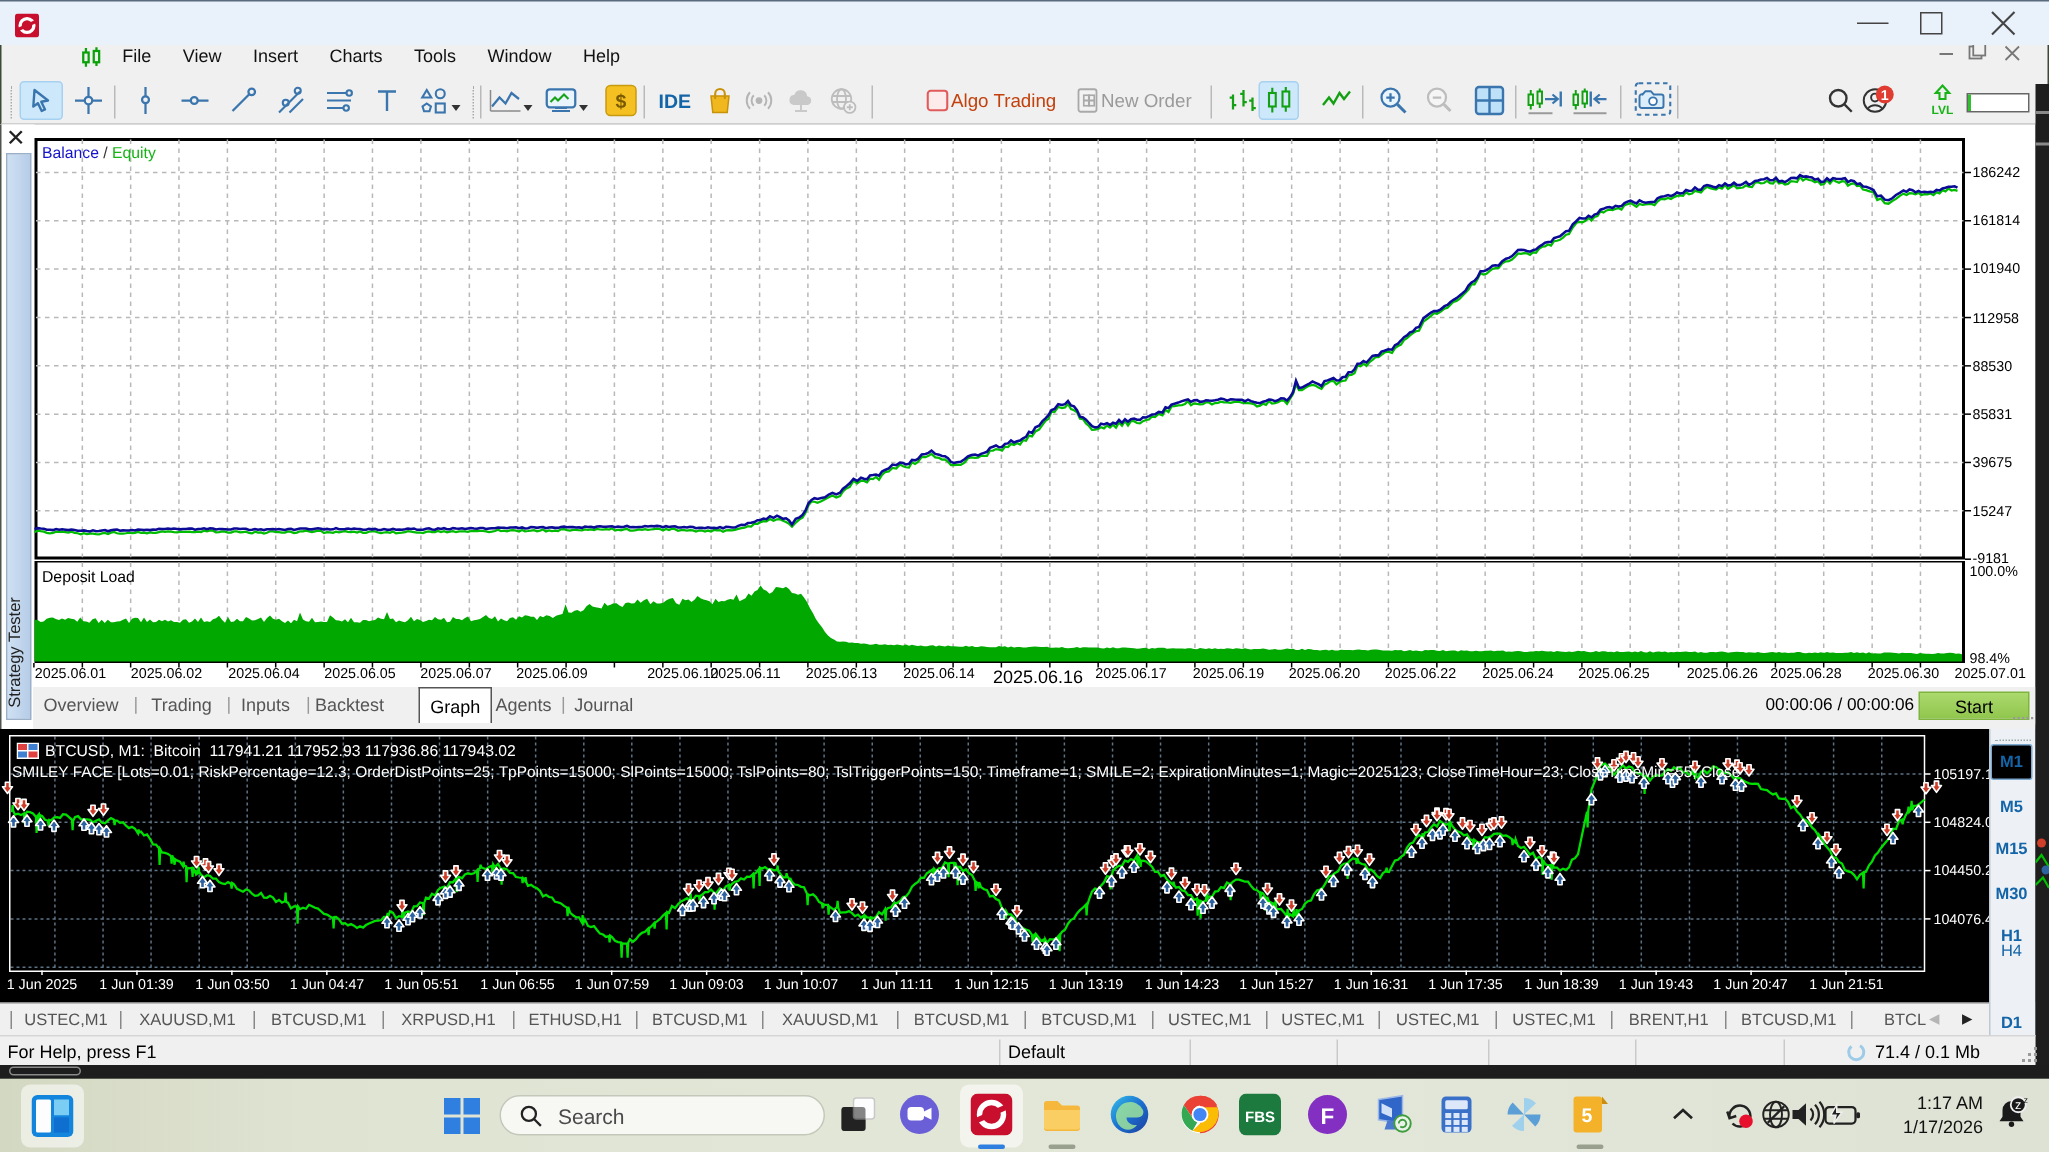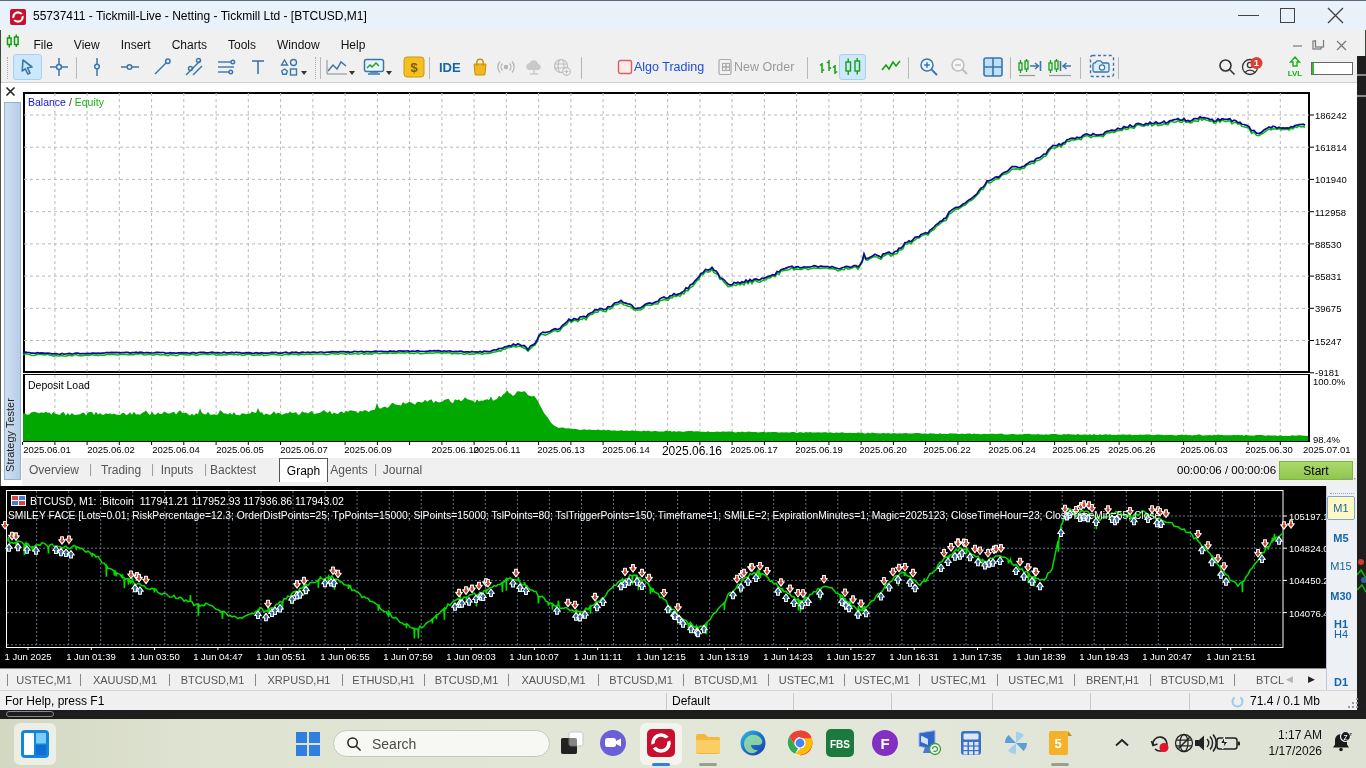--- a/index.html
+++ b/index.html
@@ -1,20 +1,20 @@
 <!DOCTYPE html>
 <html><head><meta charset="utf-8"><style>
 * { margin:0; padding:0; box-sizing:border-box; }
 body { width:1366px; height:768px; overflow:hidden; position:relative;
   font-family:"Liberation Sans", sans-serif; background:#3c4a36; }
 .abs { position:absolute; }
 #titlebar { position:absolute; left:0; top:0; width:1366px; height:30px;
   background:#e9f1fb; border-top:1px solid #5a6b7d; }
 #menubar { position:absolute; left:1px; top:30px; width:1364px; height:22px;
-  background:#f0f0f0; display:flex; align-items:flex-end; font-size:12px; color:#111; }
+  background:#f0f0f0; display:flex; align-items:flex-start; font-size:12px; color:#111;padding-left:48px; }
 #menubar .m { padding:0 10.5px; }
 #toolbar { position:absolute; left:1px; top:52px; width:1364px; height:31px;
   background:#f0f0f0; border-bottom:1px solid #cfcfcf; display:flex; align-items:center; }
 .tbtn { position:absolute; height:26px; width:27px; display:flex; align-items:center; justify-content:center; }
 .tsel { background:#cde8fb; border:1px solid #a6d1f0; border-radius:3px; }
 .tsep { position:absolute; top:5px; width:1px; height:22px; background:#b9b9b9; }
 #tester { position:absolute; left:0; top:83px; width:1357px; height:400px; background:#fff; }
 #sidebar { position:absolute; left:0; top:83px; width:23px; height:403px; background:#fff; border-left:1.5px solid #4e554e; }
 #sidestrip { position:absolute; left:3px; top:19px; width:17px; height:378px;
   background:linear-gradient(90deg,#cfe0f2,#b6cde8); border:1px solid #9ab0c8; }
@@ -45,21 +45,20 @@
 </style></head>
 <body>
 
 <div id="titlebar">
   <div class="abs" style="left:10px;top:8px"><svg width="16" height="16" viewBox="0 0 16 16" style="">
         <rect width="16" height="16" rx="2" fill="#c8102e"></rect>
         <circle cx="8" cy="8" r="4.6" fill="none" stroke="#fff" stroke-width="2.2"></circle>
         <path d="M2.5 10.5 L13.5 5.5" stroke="#c8102e" stroke-width="2.2"></path>
         <path d="M3.5 12.5 L12 9" stroke="#fff" stroke-width="0"></path>
       </svg></div>
-  <div class="abs" style="left:33px;top:8px;font-size:12px;color:#000">55737411 - Tickmill-Live - Netting - Tickmill Ltd - [BTCUSD,M1]</div>
   <div class="abs" style="left:1238px;top:14px;width:21px;height:1.4px;background:#444"></div>
   <div class="abs" style="left:1280px;top:7px;width:15px;height:15px;border:1.4px solid #444"></div>
   <svg class="abs" style="left:1327px;top:6px" width="17" height="17" viewBox="0 0 17 17">
       <path d="M1 1 L16 16 M16 1 L1 16" stroke="#444" stroke-width="1.4"></path>
     </svg>
 </div>
 
 <div id="menubar">
   <span style="margin:0 2px 0 4px"><svg width="16" height="16" viewBox="0 0 16 16" style="">
         <g stroke="#0aa10a" stroke-width="1.5" fill="none">
@@ -232,21 +231,21 @@
           <path d="M15.5 12.5 v4 M13.5 14.5 h4"></path>
         </g>
       </svg>
     </div>
   <div class="tsep" style="left:580px"></div>
   <div class="tbtn" style="left:610px;top:2px">
       <svg width="16" height="16" viewBox="0 0 16 16" style="">
         <rect x="1.5" y="1.5" width="13" height="13" rx="2" fill="#fdeaea" stroke="#e05c5c" stroke-width="1.4"></rect>
       </svg>
     </div>
-  <div class="abs" style="left:633px;top:8px;font-size:12.5px;color:#1d4ed8">Algo Trading</div>
+  <div class="abs" style="left:633px;top:8px;font-size:12.5px;color:#c2410c">Algo Trading</div>
   <div class="tbtn" style="left:711px;top:2px">
       <svg width="18" height="18" viewBox="0 0 18 18" style="">
         <rect x="2" y="1.5" width="12" height="15" rx="1.5" fill="#f2f2f2" stroke="#a9a9a9" stroke-width="1.2"></rect>
         <path d="M9 5 v8 M5 9 h8" stroke="#a9a9a9" stroke-width="1.4"></path>
         <rect x="5.5" y="5.5" width="7" height="7" fill="none" stroke="#a9a9a9" stroke-width="1.1"></rect>
       </svg>
     </div>
   <div class="abs" style="left:733px;top:8px;font-size:12.5px;color:#9a9a9a">New Order</div>
   <div class="tsep" style="left:806px"></div>
   <div class="tbtn" style="left:813px;top:2px">
@@ -545,22 +544,22 @@
 <div style="position:absolute;left:465px;top:444px;width:64px;text-align:center;font-size:9.5px">2025.06.11</div>
 <div style="position:absolute;left:529px;top:444px;width:64px;text-align:center;font-size:9.5px">2025.06.13</div>
 <div style="position:absolute;left:594px;top:444px;width:64px;text-align:center;font-size:9.5px">2025.06.14</div>
 <div style="position:absolute;left:658px;top:444px;width:64px;text-align:right;font-size:12px">2025.06.16</div>
 <div style="position:absolute;left:722px;top:444px;width:64px;text-align:center;font-size:9.5px">2025.06.17</div>
 <div style="position:absolute;left:787px;top:444px;width:64px;text-align:center;font-size:9.5px">2025.06.19</div>
 <div style="position:absolute;left:851px;top:444px;width:64px;text-align:center;font-size:9.5px">2025.06.20</div>
 <div style="position:absolute;left:915px;top:444px;width:64px;text-align:center;font-size:9.5px">2025.06.22</div>
 <div style="position:absolute;left:980px;top:444px;width:64px;text-align:center;font-size:9.5px">2025.06.24</div>
 <div style="position:absolute;left:1044px;top:444px;width:64px;text-align:center;font-size:9.5px">2025.06.25</div>
-<div style="position:absolute;left:1108px;top:444px;width:64px;text-align:left;font-size:9.5px">2025.06.26</div>
-<div style="position:absolute;left:1172px;top:444px;width:64px;text-align:center;font-size:9.5px">2025.06.03</div>
+<div style="position:absolute;left:1108px;top:444px;width:64px;text-align:right;font-size:9.5px">2025.06.26</div>
+<div style="position:absolute;left:1172px;top:444px;width:64px;text-align:center;font-size:9.5px">2025.06.28</div>
 <div style="position:absolute;left:1237px;top:444px;width:64px;text-align:center;font-size:9.5px">2025.06.30</div>
 <div style="position:absolute;left:1303px;top:444px;font-size:9.5px">2025.07.01</div>
 
 <div id="testtabs"></div>
 <div class="abs" style="left:25px;top:463px;width:58px;text-align:center;font-size:12px;color:#555">Overview</div>
 <div class="abs" style="left:89px;top:462px;font-size:12px;color:#999">|</div>
 <div class="abs" style="left:97px;top:463px;width:48px;text-align:center;font-size:12px;color:#555">Trading</div>
 <div class="abs" style="left:151px;top:462px;font-size:12px;color:#999">|</div>
 <div class="abs" style="left:158px;top:463px;width:38px;text-align:center;font-size:12px;color:#555">Inputs</div>
 <div class="abs" style="left:204px;top:462px;font-size:12px;color:#999">|</div>
@@ -872,23 +871,23 @@
 <div style="position:absolute;left:1136px;top:651px;width:62px;text-align:center;font-size:9.5px;color:#fff;white-space:nowrap">1 Jun 20:47</div>
 <div style="position:absolute;left:1200px;top:651px;width:62px;text-align:center;font-size:9.5px;color:#fff;white-space:nowrap">1 Jun 21:51</div>
 <div style="position:absolute;left:1289px;top:511px;font-size:9.5px;color:#fff">105197.1</div>
 <div style="position:absolute;left:1289px;top:543px;font-size:9.5px;color:#fff">104824.0</div>
 <div style="position:absolute;left:1289px;top:575px;font-size:9.5px;color:#fff">104450.2</div>
 <div style="position:absolute;left:1289px;top:608px;font-size:9.5px;color:#fff">104076.4</div>
 
 <div id="tfpanel">
     <div style="height:6px;margin:2px 3px;border-bottom:1px dotted #9aa">&nbsp;</div>
   </div>
-<div style="position:absolute;left:1327px;top:496px;width:28px;height:24px;background:#fef9c3;border:1px solid #7aa8cf;border-radius:2px;color:#1464a8;font-size:11px;font-weight:normal;display:flex;align-items:center;justify-content:center">M1</div>
+<div style="position:absolute;left:1327px;top:496px;width:28px;height:24px;background:#000000;border:1px solid #7aa8cf;border-radius:2px;color:#1464a8;font-size:11px;font-weight:bold;display:flex;align-items:center;justify-content:center">M1</div>
 <div style="position:absolute;left:1327px;top:526px;width:28px;height:24px;color:#1464a8;font-size:11px;font-weight:bold;display:flex;align-items:center;justify-content:center">M5</div>
-<div style="position:absolute;left:1327px;top:554px;width:28px;height:24px;color:#1464a8;font-size:11px;font-weight:normal;display:flex;align-items:center;justify-content:center">M15</div>
+<div style="position:absolute;left:1327px;top:554px;width:28px;height:24px;color:#1464a8;font-size:11px;font-weight:bold;display:flex;align-items:center;justify-content:center">M15</div>
 <div style="position:absolute;left:1327px;top:584px;width:28px;height:24px;color:#1464a8;font-size:11px;font-weight:bold;display:flex;align-items:center;justify-content:center">M30</div>
 <div style="position:absolute;left:1327px;top:612px;width:28px;height:24px;color:#1464a8;font-size:11px;font-weight:bold;display:flex;align-items:center;justify-content:center">H1</div>
 <div style="position:absolute;left:1327px;top:622px;width:28px;height:24px;color:#1464a8;font-size:11px;font-weight:normal;display:flex;align-items:center;justify-content:center">H4</div>
 <div style="position:absolute;left:1327px;top:670px;width:28px;height:24px;color:#1464a8;font-size:11px;font-weight:bold;display:flex;align-items:center;justify-content:center">D1</div>
 <div id="rightstrip"></div>
 <div class="abs" style="left:1357px;top:74px;width:9px;height:1.5px;background:#8a8a8a"></div>
 <div class="abs" style="left:1357px;top:95px;width:9px;height:1.5px;background:#8a8a8a"></div>
 <svg class="abs" style="left:1357px;top:550px" width="9" height="60" viewBox="0 0 9 60">
     <path d="M0 25 L4 20 L9 28 M0 40 L5 35 L9 42" stroke="#00c000" stroke-width="1.5" fill="none"></path>
     <circle cx="4" cy="12" r="3" fill="#cf3f2a"></circle>

